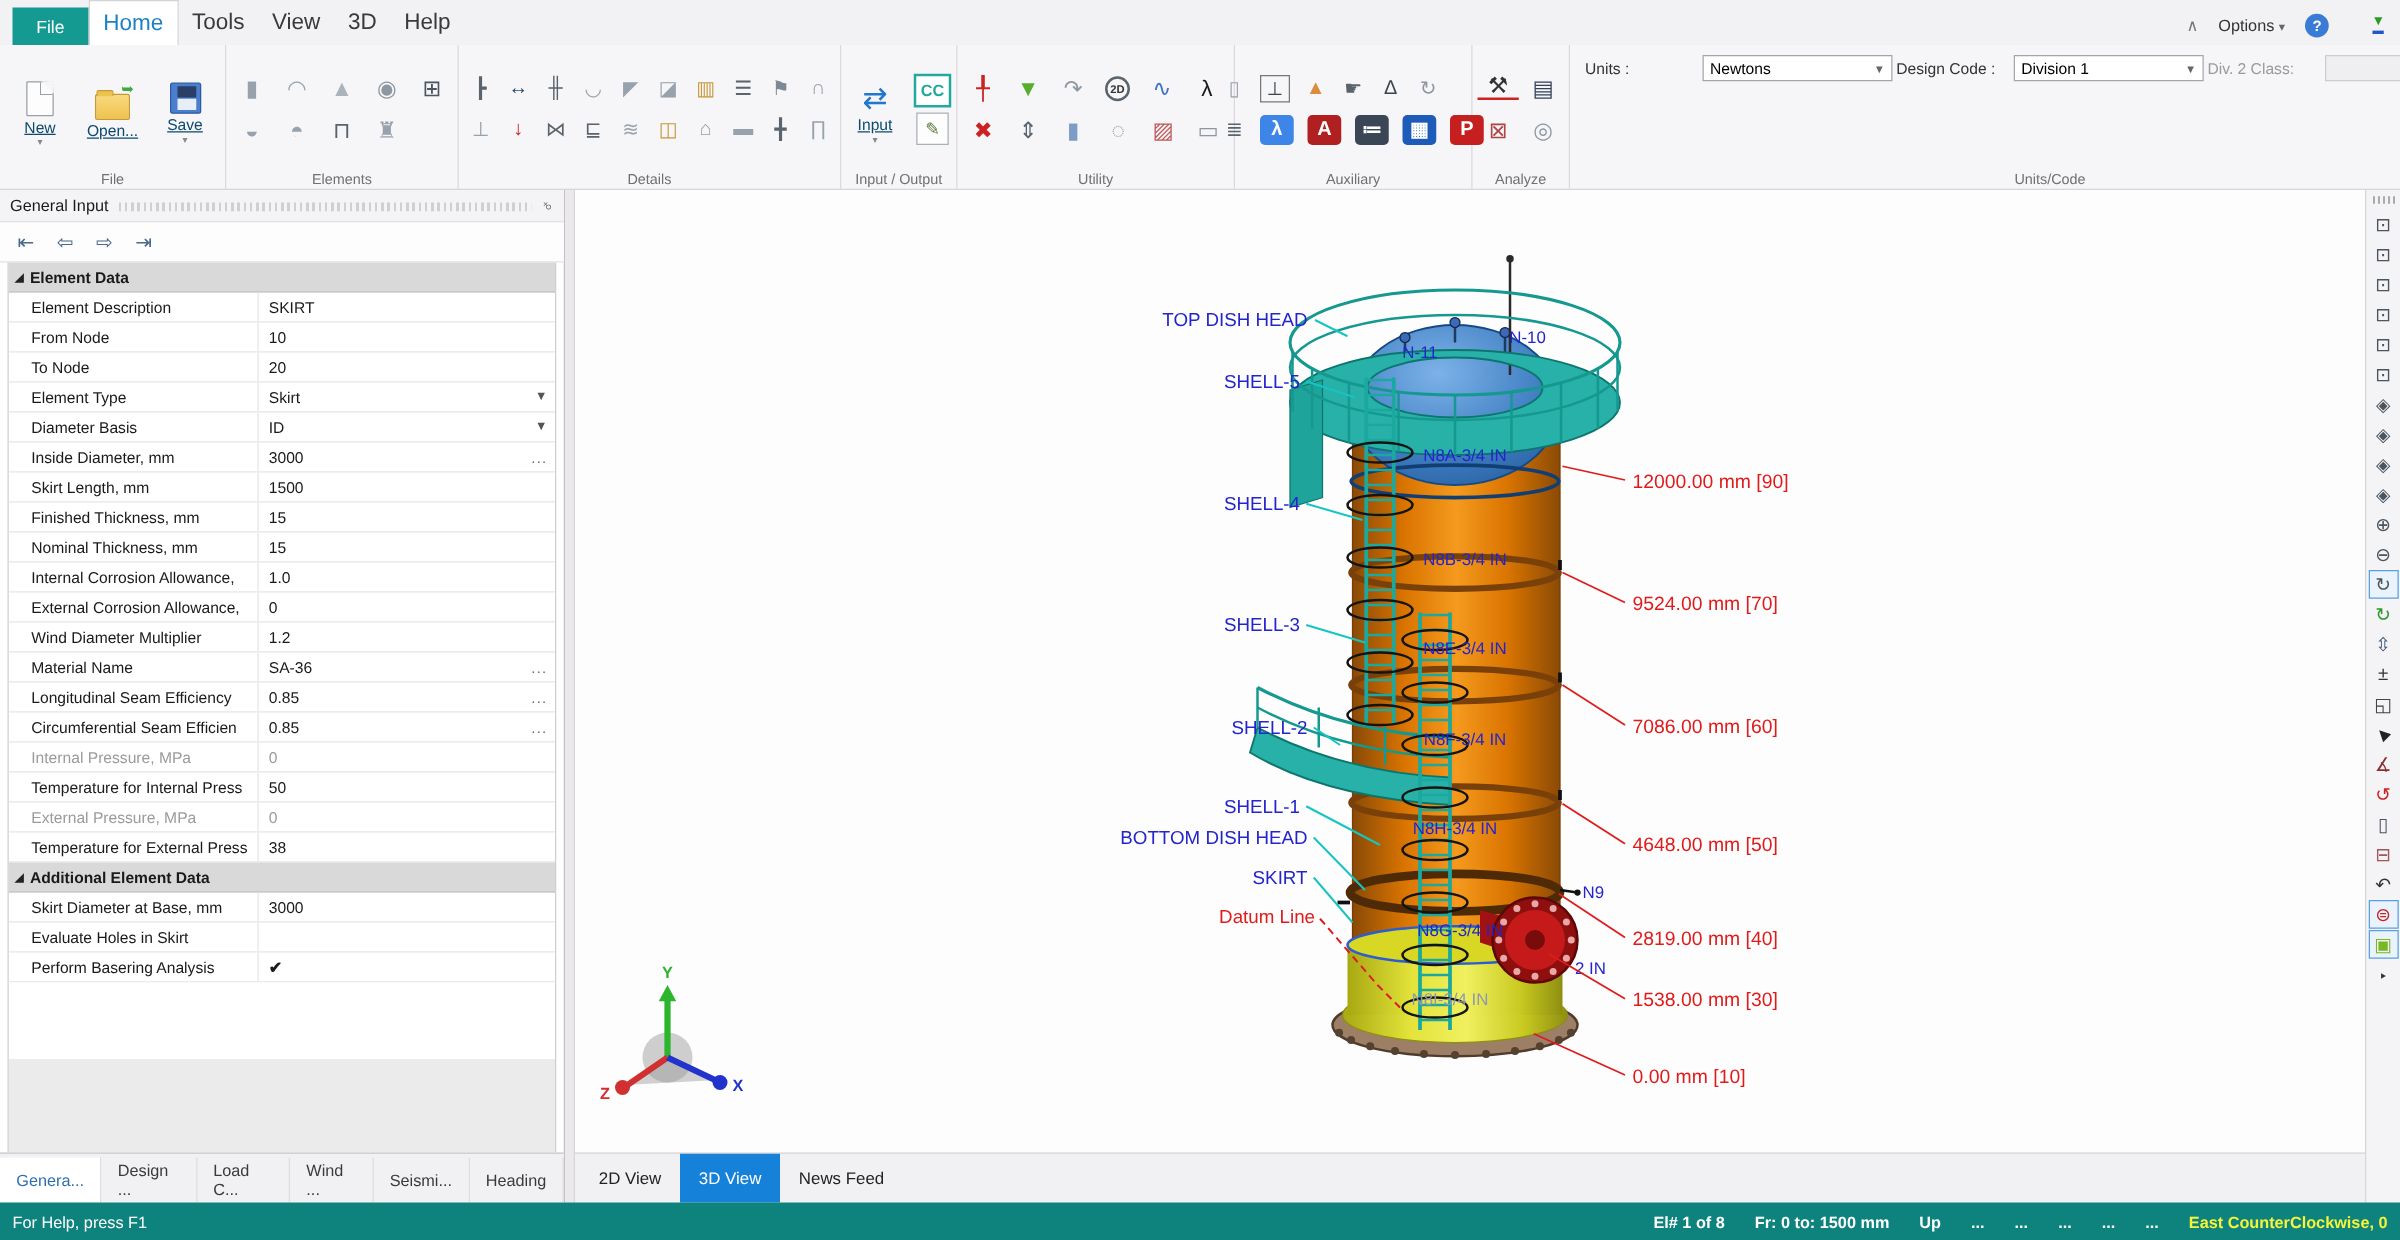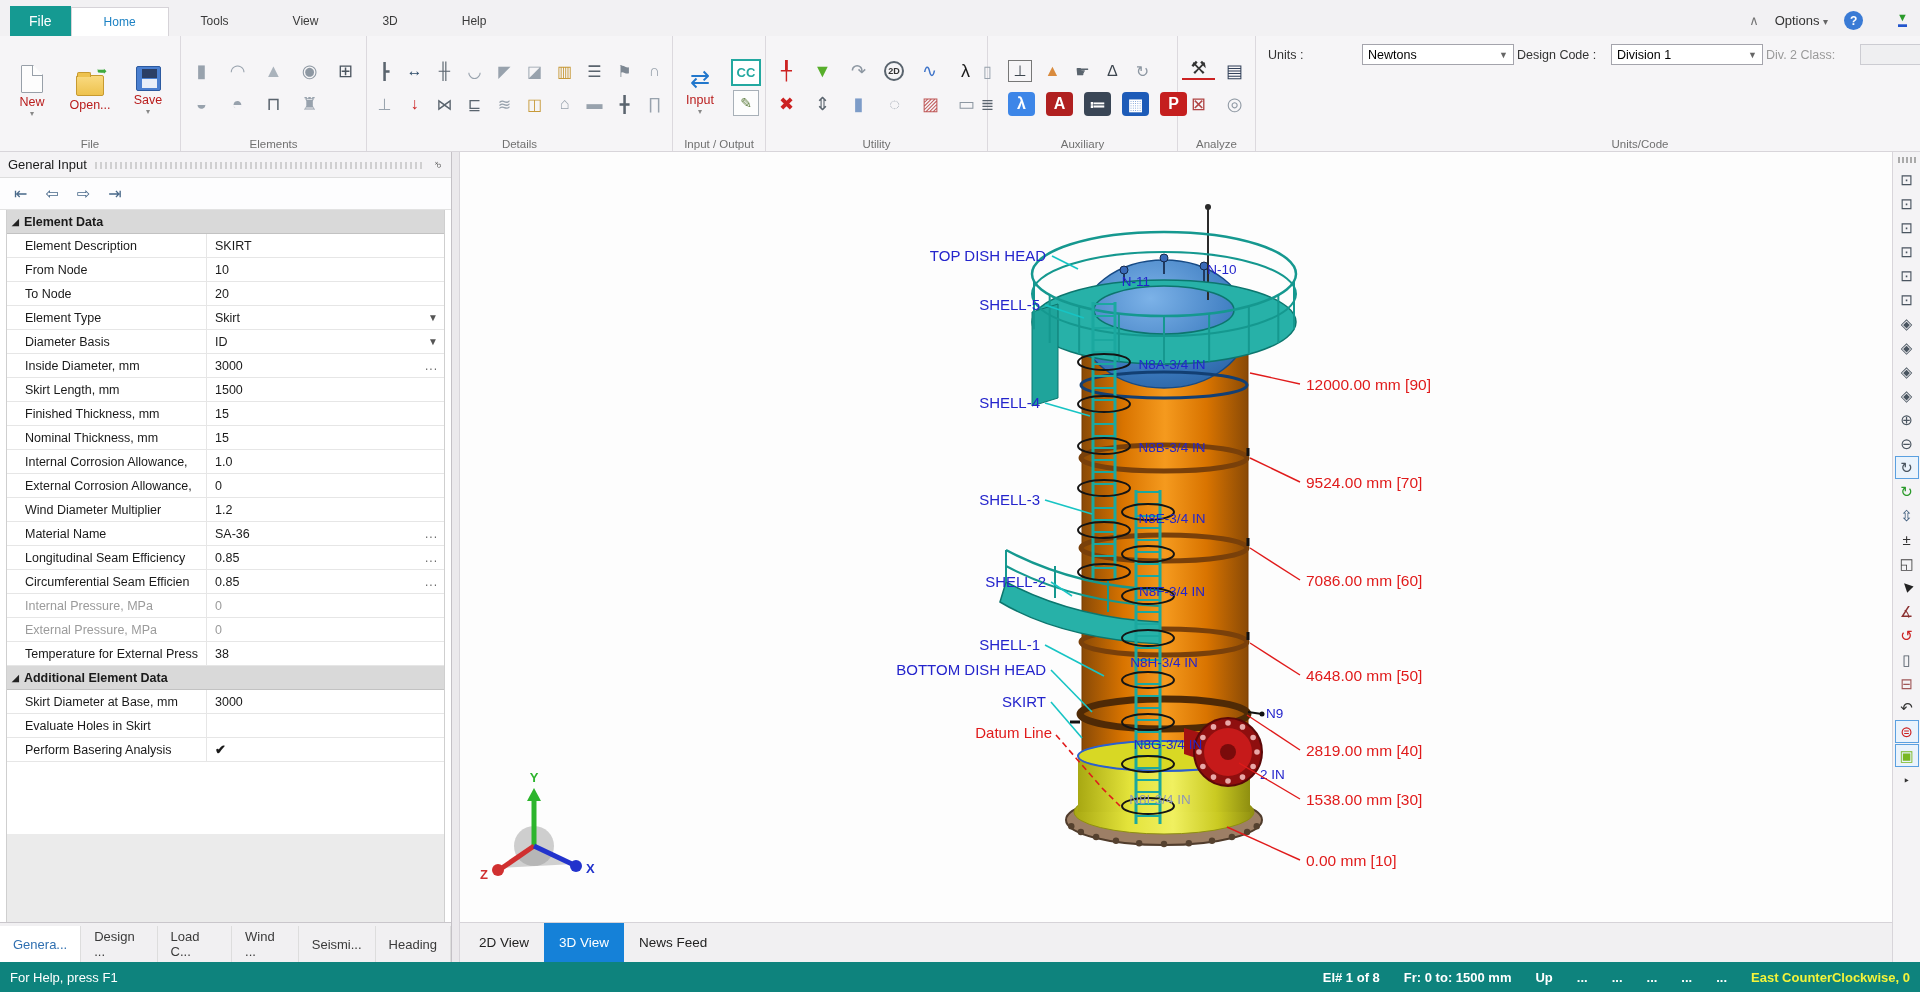--- a/index.html
+++ b/index.html
@@ -3,21 +3,21 @@
 <meta charset="utf-8">
 <style>
   * { margin:0; padding:0; box-sizing:border-box; }
   html,body { width:1920px; height:992px; overflow:hidden; }
   body { font-family:"Liberation Sans", sans-serif; background:#fff; position:relative; }
   .app { position:absolute; inset:0; background:#f4f3f5; }
 
   
   .tabbar { height:36px; background:#f2f1f3; display:flex; align-items:flex-end; padding-left:10px; position:relative; }
   .file-tab { background:#159a92; color:#fff; font-size:14px; padding:7px 19px; cursor:default; }
-  .tab { font-size:12px; color:#3a3a3a; padding:7px 32px; }
+  .tab { font-size:18px; color:#3a3a3a; padding:7px 11px; }
   .tab.active { background:#fff; color:#1d82c4; border:1px solid #d6d3d8; border-bottom:none; }
   .tabbar-right { margin-left:auto; display:flex; align-items:center; gap:16px; padding:0 12px 6px 0; }
   .collapse-ic { color:#777; font-size:13px; }
   .options-btn { font-size:13px; color:#333; }
   .options-btn .dd { color:#666; font-size:10px; }
   .help-circle { width:19px; height:19px; border-radius:50%; background:#3a7bd5; color:#fff; font-size:12px; font-weight:bold; display:flex; align-items:center; justify-content:center; }
   .updico { display:flex; flex-direction:column; align-items:center; line-height:7px; margin-left:18px; }
   .updico .a1 { color:#2a9a2a; font-size:11px; }
   .updico .a2 { color:#2255cc; font-size:9px; }
 
@@ -28,21 +28,21 @@
   .gc { flex:1; display:flex; align-items:center; justify-content:center; }
   .icolumn { display:flex; flex-direction:column; gap:7px; }
   .irow { display:flex; gap:3px; }
   .icn { width:33px; height:26px; display:flex; align-items:center; justify-content:center; font-size:18px; color:#8d97a2; }
   .icn.sm { width:27px; font-size:16px; }
   .appic { width:24px; height:24px; border-radius:4px; color:#fff !important; display:flex; align-items:center; justify-content:center; font-size:13px; font-weight:bold; margin:1px 4px; }
   .lens { border:2px solid #5a646e; border-radius:50%; width:20px !important; height:20px !important; font-size:9px !important; font-weight:bold; color:#333 !important; margin:3px 6px; }
   .boxed { border:1px solid #777; width:24px !important; height:22px !important; margin:2px 4px; font-size:15px !important; }
   .redline { border-bottom:2px solid #cc2222; height:22px !important; }
   .bigbtn { width:56px; display:flex; flex-direction:column; align-items:center; gap:2px; padding-top:6px; }
-  .bigbtn .cap { font-size:12.5px; color:#b91c1c; }
+  .bigbtn .cap { font-size:12.5px; color:#0c4a6e;text-decoration:underline; }
   .bigbtn .dar { font-size:8px; color:#888; line-height:6px; }
   .ic-page { width:22px; height:28px; background:#fdfdfd; border:1px solid #98a0a9; border-radius:1px; position:relative; }
   .ic-page:after { content:""; position:absolute; right:-1px; top:-1px; border:5px solid #98a0a9; border-left-color:transparent; border-bottom-color:transparent; border-top-color:#f6f5f7; border-right-color:#f6f5f7; box-shadow:-1px 1px 0 #98a0a9; }
   .ic-folder { width:28px; height:21px; margin-top:6px; background:linear-gradient(#f9da80,#eec24e); border:1px solid #c79a30; border-radius:2px; position:relative; }
   .ic-folder:before { content:""; position:absolute; top:-4px; left:0; width:12px; height:4px; background:#eec24e; border:1px solid #c79a30; border-bottom:none; border-radius:2px 2px 0 0; }
   .ic-folder:after { content:"➥"; position:absolute; top:-12px; right:-4px; color:#3faa3f; font-size:12px; }
   .ic-floppy { width:25px; height:25px; background:#4a7fd0; border:1px solid #2c5aa0; border-radius:2px; position:relative; }
   .ic-floppy:before { content:""; position:absolute; left:5px; top:2px; width:15px; height:9px; background:#2b3f66; }
   .ic-floppy:after { content:""; position:absolute; left:5px; bottom:2px; width:15px; height:9px; background:#e8eef8; }
   .io-col { display:flex; flex-direction:column; gap:4px; align-items:center; }
@@ -428,20 +428,26 @@
             <div class="lbl">Circumferential Seam Efficien</div>
             <div class="val">
               <span class="vtext">0.85</span>
               <span class="dots3">...</span>
             </div>
           </div>
           <div class="grow dis">
             <div class="lbl">Internal Pressure, MPa</div>
             <div class="val">
               <span class="vtext">0</span>
+            </div>
+          </div>
+          <div class="grow">
+            <div class="lbl">Temperature for Internal Press</div>
+            <div class="val">
+              <span class="vtext">50</span>
             </div>
           </div>
           <div class="grow dis">
             <div class="lbl">External Pressure, MPa</div>
             <div class="val">
               <span class="vtext">0</span>
             </div>
           </div>
           <div class="grow">
             <div class="lbl">Temperature for External Press</div>

